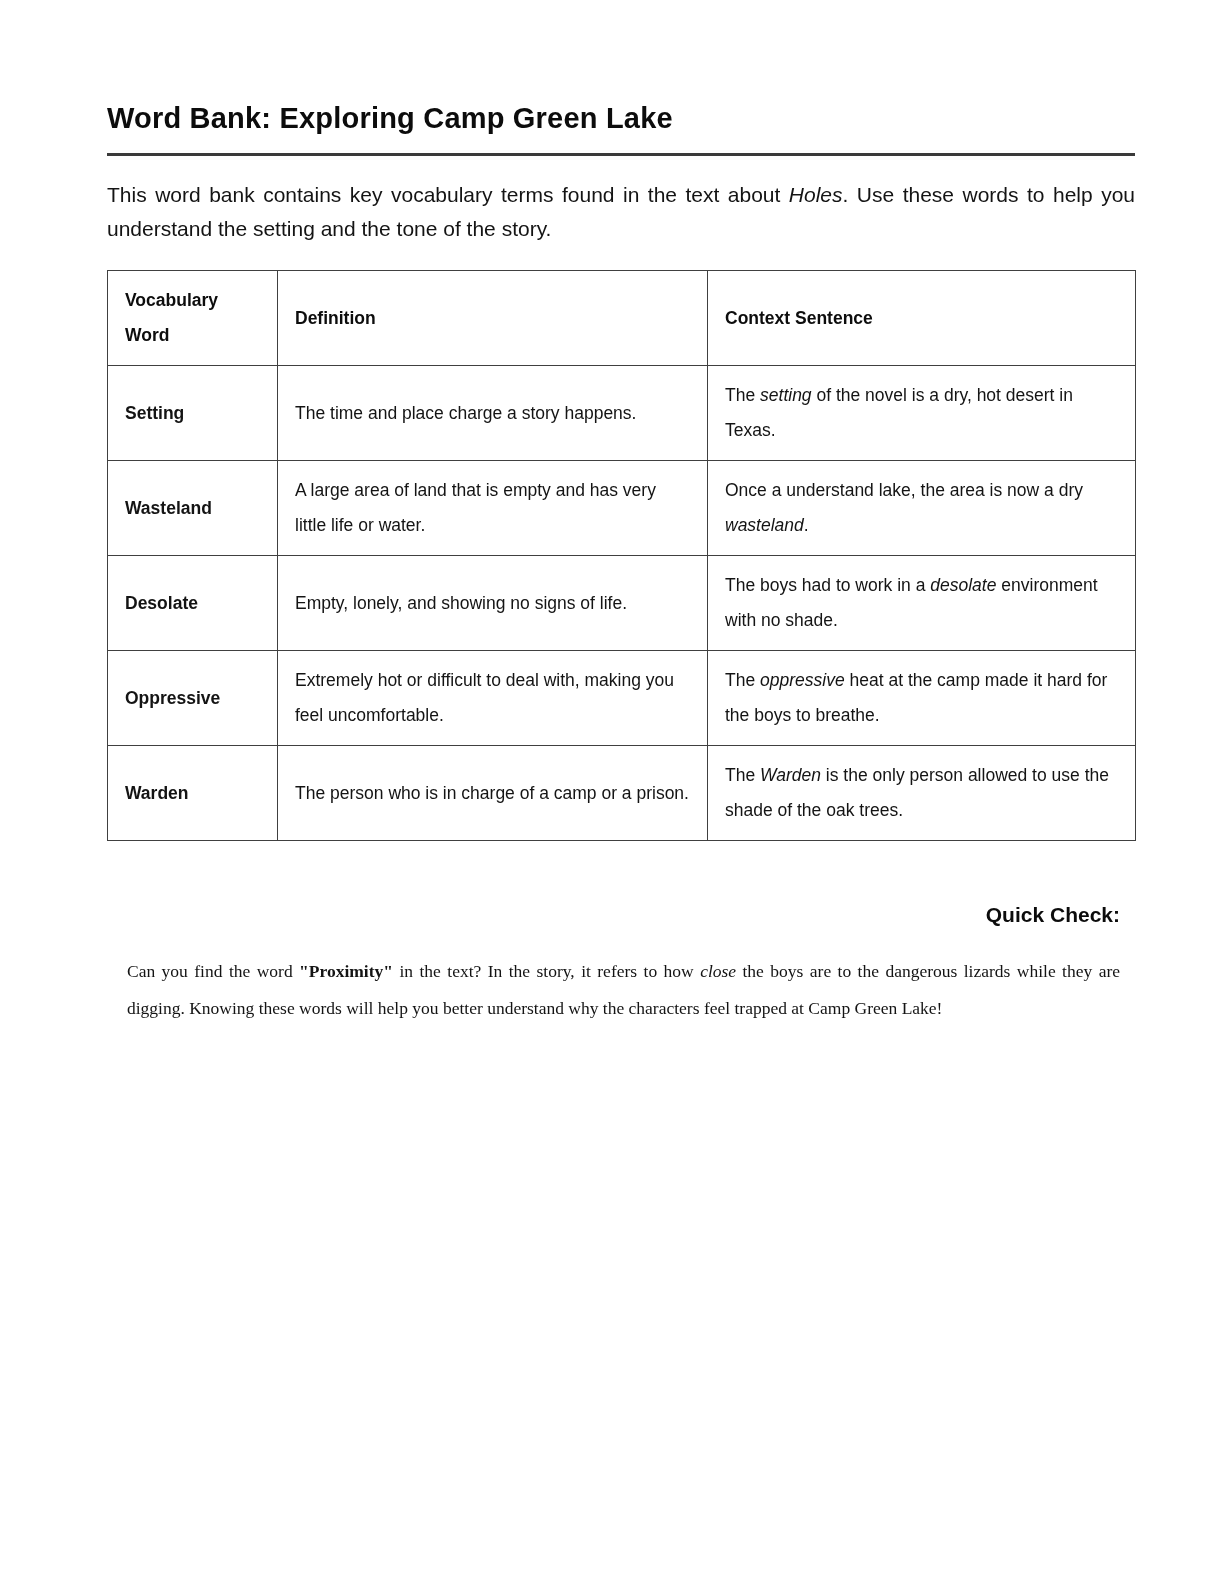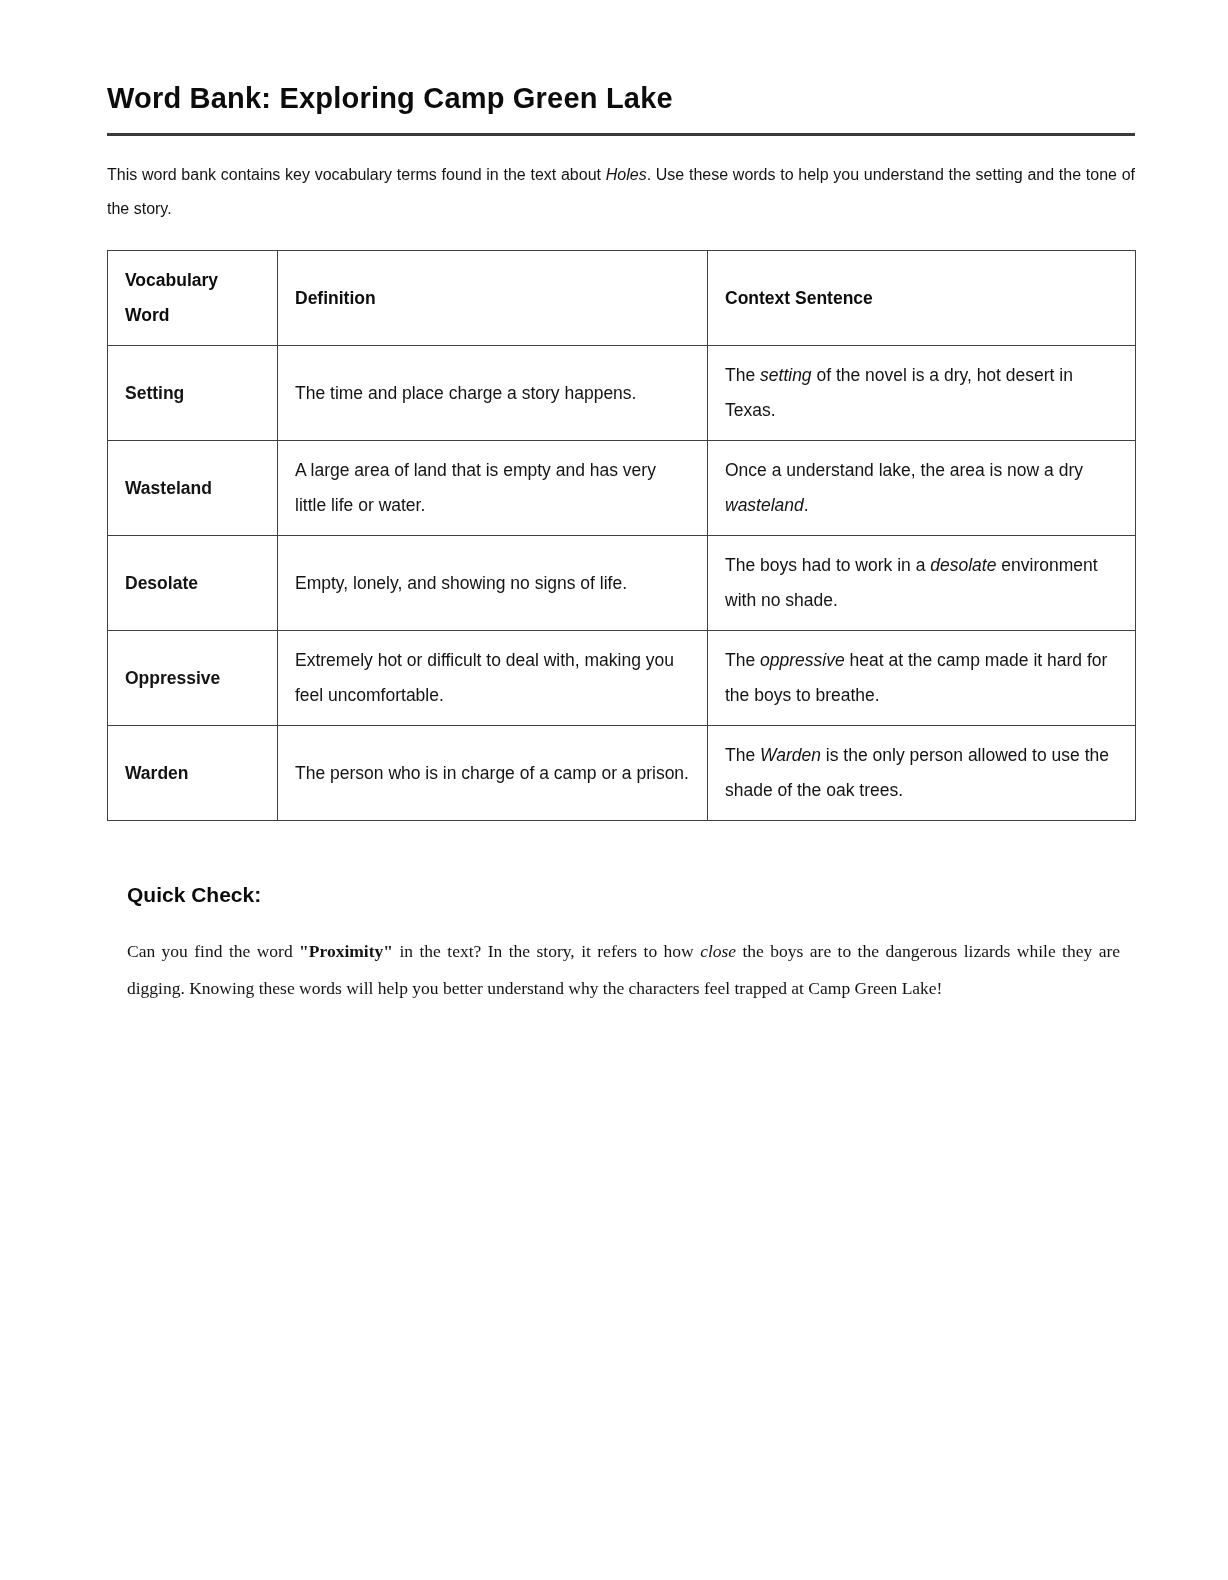--- a/index.html
+++ b/index.html
@@ -5,37 +5,37 @@
   * { margin: 0; padding: 0; box-sizing: border-box; }
   html, body { background: #ffffff; }
   body {
     width: 1228px;
     height: 1580px;
     font-family: "Liberation Sans", sans-serif;
     color: #161616;
     -webkit-font-smoothing: antialiased;
   }
   .page {
-    padding: 80px 93px 0 107px;
+    padding: 100px 93px 0 107px;
   }
   h1.doc-title {
     font-size: 29px;
     font-weight: 700;
     color: #0c0c0c;
     line-height: 36px;
     letter-spacing: 0.2px;
   }
   .title-rule {
     margin-top: 17px;
     height: 3px;
     background: #3a3a3a;
   }
   p.intro {
     margin-top: 22px;
-    font-size: 16px;
+    font-size: 21px;
     line-height: 34px;
     text-align: justify;
     color: #141414;
   }
   table.vocab {
     margin-top: 24px;
     width: 1028px;
     border-collapse: collapse;
     table-layout: fixed;
     border-radius: 8px;
@@ -60,20 +60,21 @@
   .quick-check {
     margin-top: 60px;
     margin-left: 20px;
     margin-right: 15px;
   }
   h2.qc-title {
     font-size: 21px;
     font-weight: 700;
     color: #0c0c0c;
     line-height: 28px;
+    text-align: right;
   }
   p.qc-text {
     margin-top: 24px;
     font-size: 17.5px;
     line-height: 37px;
     text-align: justify;
     color: #141414;
     font-family: Liberation Serif, serif;
   }
   p.qc-text b { font-weight: 700; }

